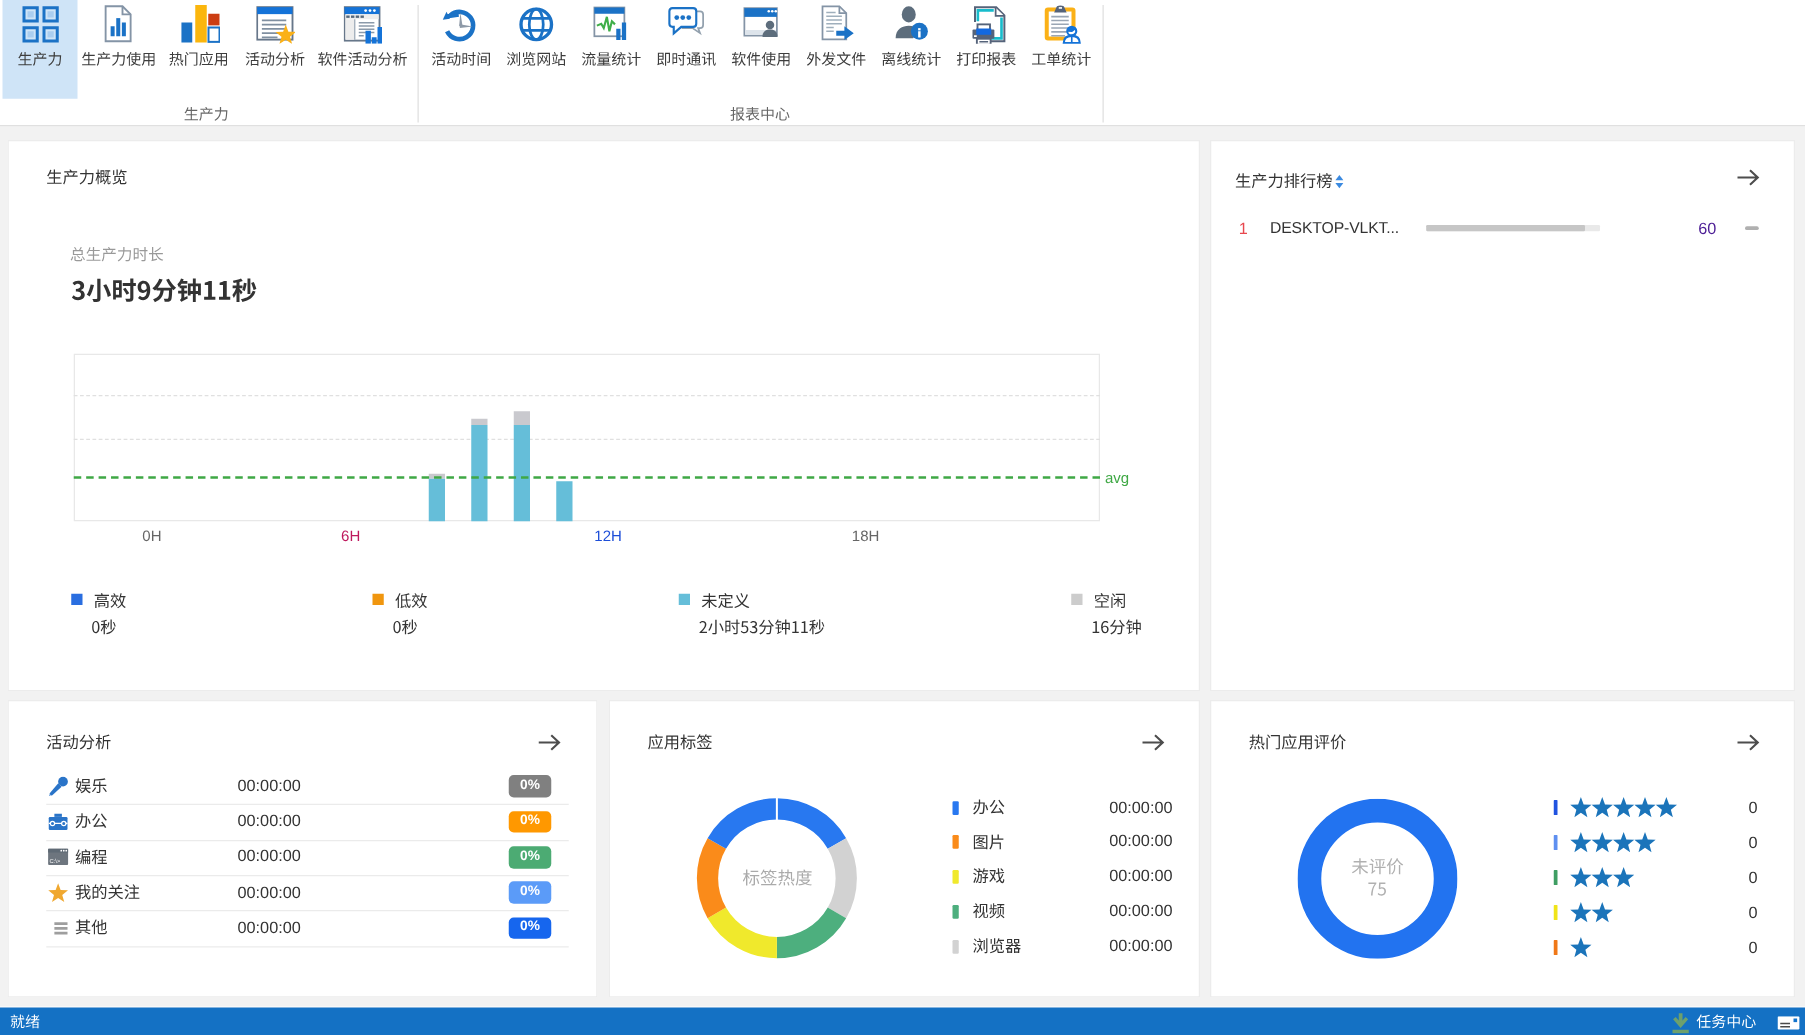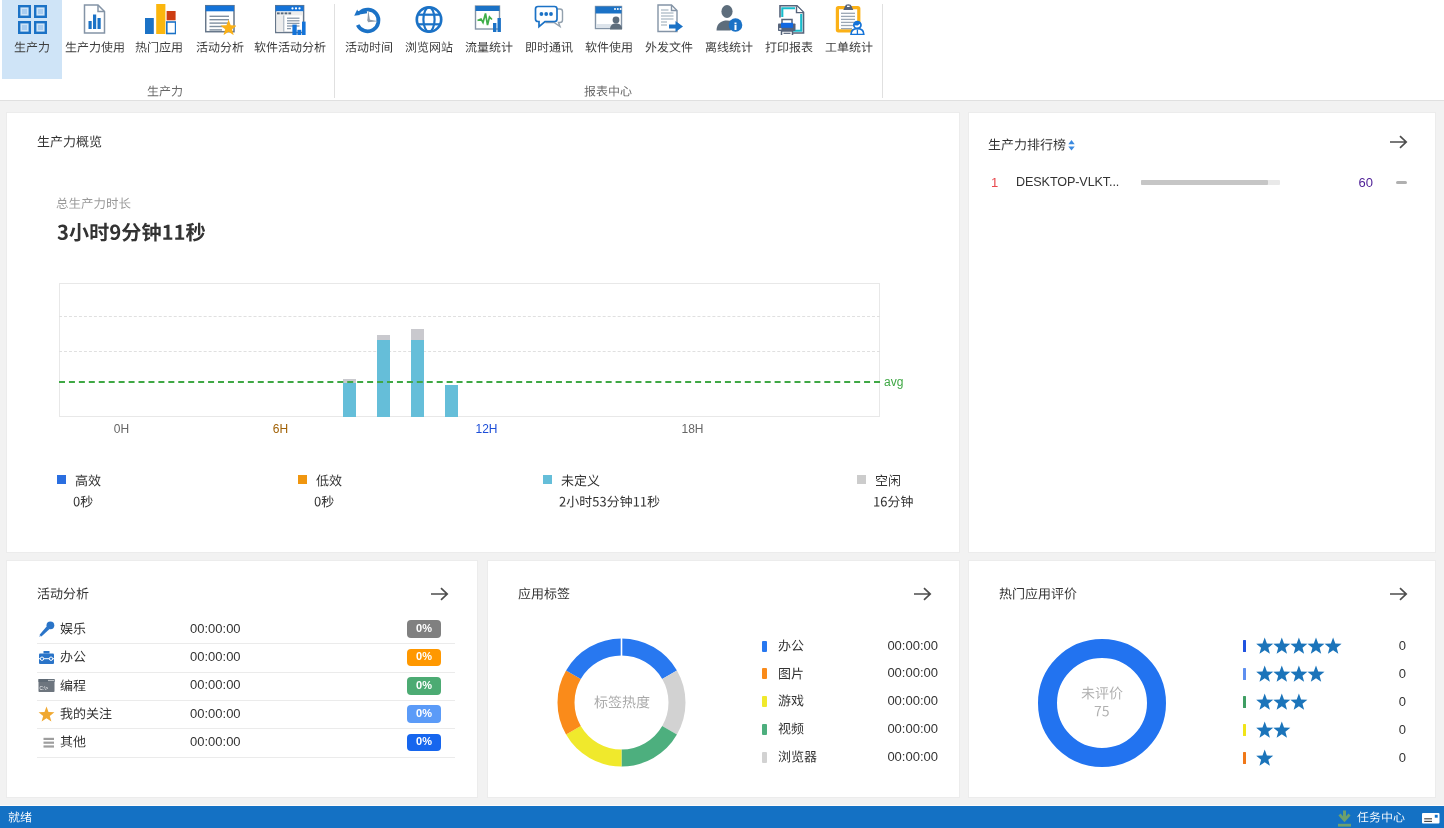--- a/index.html
+++ b/index.html
@@ -209,21 +209,21 @@
 <div style="position:absolute;left:343px;top:378.5px;width:13px;height:4.5px;background:#c9c9ce;"></div>
 <div style="position:absolute;left:343px;top:383px;width:13px;height:34px;background:#65bed9;"></div>
 <div style="position:absolute;left:377px;top:335.0px;width:13px;height:4.5px;background:#c9c9ce;"></div>
 <div style="position:absolute;left:377px;top:339.5px;width:13px;height:77.5px;background:#65bed9;"></div>
 <div style="position:absolute;left:410.5px;top:329.0px;width:13px;height:10.5px;background:#c9c9ce;"></div>
 <div style="position:absolute;left:410.5px;top:339.5px;width:13px;height:77.5px;background:#65bed9;"></div>
 <div style="position:absolute;left:444.5px;top:385px;width:13px;height:32px;background:#65bed9;"></div>
 <div style="position:absolute;left:59px;top:380.5px;width:821px;height:0;border-top:2.5px dashed #3fa845"></div>
 <div style="position:absolute;top:374.7px;font-size:12px;color:#3fa845;font-weight:400;line-height:14.4px;white-space:nowrap;left:884px;">avg</div>
 <div style="position:absolute;top:421.7px;font-size:12px;color:#666;font-weight:400;line-height:14.4px;white-space:nowrap;left:74.5px;transform:translateX(-50%);margin-left:47px;">0H</div>
-<div style="position:absolute;top:421.7px;font-size:12px;color:#a16207;font-weight:400;line-height:14.4px;white-space:nowrap;left:280.5px;transform:translateX(-50%);">6H</div>
+<div style="position:absolute;top:421.7px;font-size:12px;color:#be185d;font-weight:400;line-height:14.4px;white-space:nowrap;left:280.5px;transform:translateX(-50%);">6H</div>
 <div style="position:absolute;top:421.7px;font-size:12px;color:#1d4ed8;font-weight:400;line-height:14.4px;white-space:nowrap;left:486.5px;transform:translateX(-50%);">12H</div>
 <div style="position:absolute;top:421.7px;font-size:12px;color:#666;font-weight:400;line-height:14.4px;white-space:nowrap;left:692.5px;transform:translateX(-50%);">18H</div>
 <div style="position:absolute;left:57px;top:475px;width:9px;height:9px;background:#2a6ee0;"></div>
 <div style="position:absolute;left:75.0px;top:474.2px"><svg width="27" height="15.1" style="overflow:visible">
       <path transform="translate(0,11.4)" d="M3.7 -7.3H9.3V-6.1H3.7ZM2.7 -8V-5.4H10.4V-8ZM5.7 -10.7 6.1 -9.6H0.8V-8.7H12.2V-9.6H7.2C7 -10 6.9 -10.5 6.7 -11ZM1.2 -4.6V1H2.2V-3.8H10.8V0C10.8 0.2 10.7 0.2 10.6 0.2C10.4 0.2 9.8 0.2 9.2 0.2C9.4 0.4 9.5 0.7 9.6 0.9C10.4 0.9 10.9 0.9 11.3 0.8C11.6 0.7 11.8 0.5 11.8 0V-4.6ZM3.7 -3.1V0.3H4.6V-0.4H9.2V-3.1ZM4.6 -2.3H8.3V-1.1H4.6Z M15.2 -7.8C14.8 -6.8 14.1 -5.7 13.5 -5C13.7 -4.9 14 -4.5 14.1 -4.4C14.8 -5.2 15.6 -6.4 16 -7.6ZM17.3 -7.4C17.9 -6.7 18.5 -5.8 18.8 -5.1L19.6 -5.6C19.3 -6.2 18.7 -7.2 18.1 -7.8ZM15.6 -10.6C16 -10.1 16.4 -9.5 16.5 -9H13.8V-8.1H19.7V-9H16.7L17.4 -9.3C17.3 -9.8 16.8 -10.5 16.4 -10.9ZM14.8 -4.7C15.3 -4.2 15.9 -3.6 16.4 -3C15.6 -1.7 14.7 -0.7 13.5 0C13.7 0.2 14.1 0.5 14.2 0.7C15.3 -0 16.2 -1 17 -2.2C17.5 -1.5 18 -0.8 18.3 -0.3L19.1 -0.9C18.7 -1.5 18.1 -2.3 17.5 -3.1C17.8 -3.8 18.1 -4.7 18.4 -5.5L17.5 -5.7C17.3 -5 17.1 -4.4 16.8 -3.9C16.4 -4.3 15.9 -4.8 15.5 -5.2ZM21.5 -7.6H23.7C23.5 -5.9 23.1 -4.4 22.4 -3.2C21.9 -4.3 21.5 -5.5 21.2 -6.7ZM21.4 -10.9C21 -8.6 20.4 -6.4 19.3 -5C19.5 -4.8 19.8 -4.4 20 -4.2C20.2 -4.6 20.4 -5 20.7 -5.4C21 -4.3 21.4 -3.2 21.9 -2.3C21.1 -1.2 20.1 -0.3 18.7 0.4C18.9 0.5 19.3 0.9 19.4 1.1C20.6 0.4 21.6 -0.4 22.4 -1.4C23.1 -0.4 23.9 0.5 24.9 1C25 0.8 25.4 0.4 25.6 0.2C24.5 -0.3 23.7 -1.2 23 -2.3C23.8 -3.7 24.3 -5.5 24.7 -7.6H25.4V-8.6H21.8C22 -9.3 22.2 -10 22.3 -10.8Z" fill="#333"></path>
     </svg></div>
 <div style="position:absolute;left:73.0px;top:495.2px"><svg width="21" height="15.1" style="overflow:visible">
       <path transform="translate(0,11.4)" d="M3.6 0.2C5.4 0.2 6.6 -1.5 6.6 -4.8C6.6 -8.1 5.4 -9.7 3.6 -9.7C1.8 -9.7 0.7 -8.1 0.7 -4.8C0.7 -1.5 1.8 0.2 3.6 0.2ZM3.6 -0.8C2.5 -0.8 1.8 -2 1.8 -4.8C1.8 -7.6 2.5 -8.8 3.6 -8.8C4.7 -8.8 5.4 -7.6 5.4 -4.8C5.4 -2 4.7 -0.8 3.6 -0.8Z M13.6 -8.7C13.4 -7.3 13.1 -5.8 12.6 -4.8C12.8 -4.7 13.3 -4.5 13.4 -4.4C13.9 -5.4 14.3 -7 14.5 -8.5ZM17.3 -8.6C17.9 -7.5 18.5 -6 18.7 -5L19.6 -5.4C19.4 -6.3 18.8 -7.8 18.1 -8.9ZM18.1 -4.6C17.2 -2 15.1 -0.5 11.9 0.1C12.1 0.4 12.3 0.7 12.4 1C15.8 0.2 18 -1.5 19 -4.3ZM15.4 -10.9V-2.9H16.4V-10.9ZM12.1 -10.7C11.1 -10.3 9.4 -9.9 7.9 -9.7C8 -9.5 8.1 -9.2 8.2 -8.9C8.7 -9 9.3 -9.1 9.9 -9.2V-7.3H7.8V-6.3H9.8C9.3 -4.8 8.4 -3.2 7.6 -2.2C7.8 -2 8 -1.6 8.1 -1.3C8.7 -2.1 9.4 -3.4 9.9 -4.7V1H10.9V-5C11.3 -4.4 11.8 -3.6 12 -3.1L12.6 -3.9C12.4 -4.3 11.3 -5.7 10.9 -6.1V-6.3H12.7V-7.3H10.9V-9.4C11.5 -9.6 12.2 -9.8 12.6 -10Z" fill="#333"></path>
     </svg></div>
 <div style="position:absolute;left:298px;top:475px;width:9px;height:9px;background:#f0960f;"></div>

